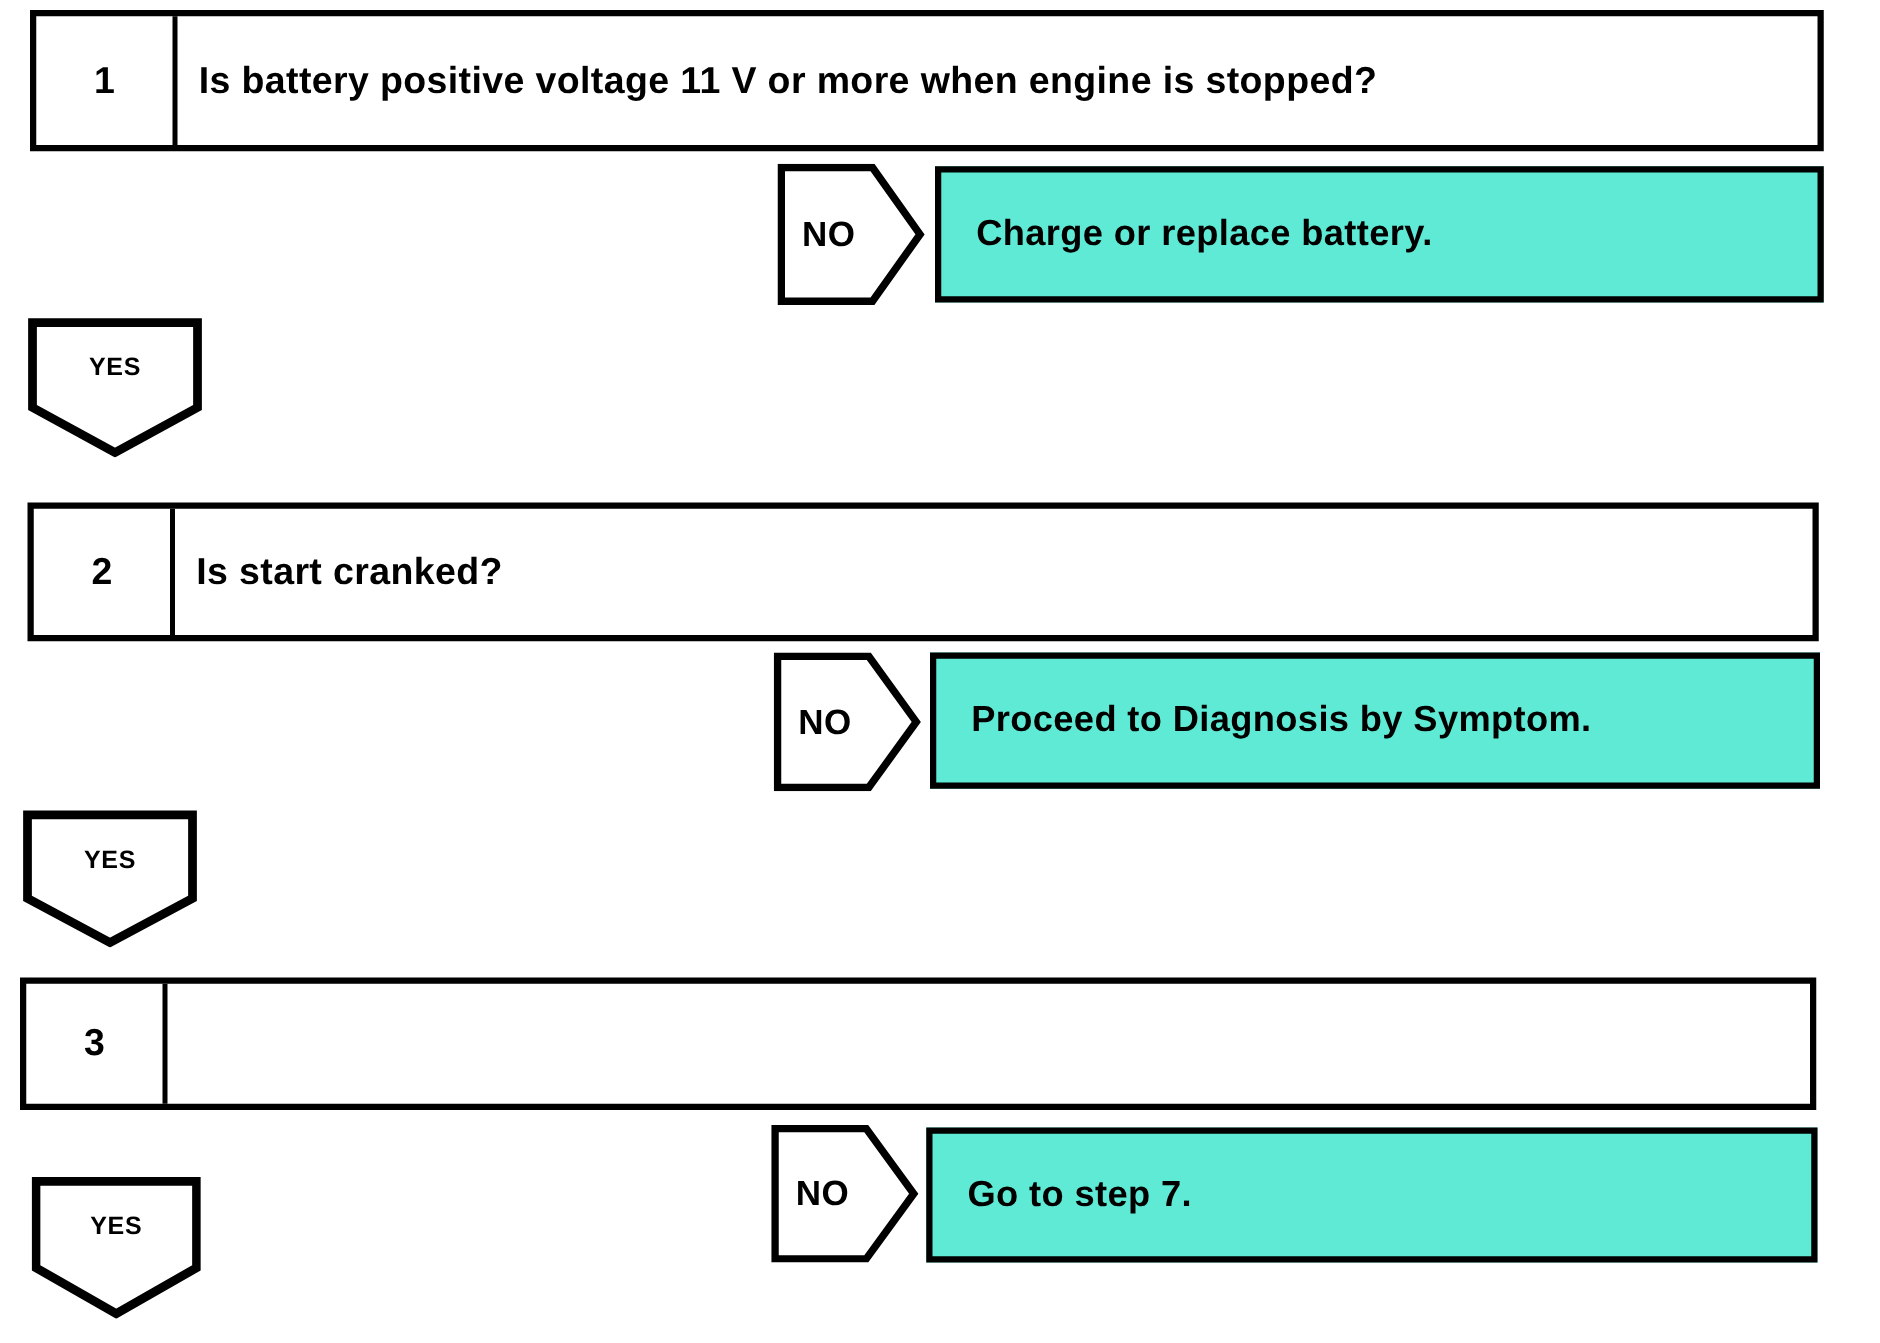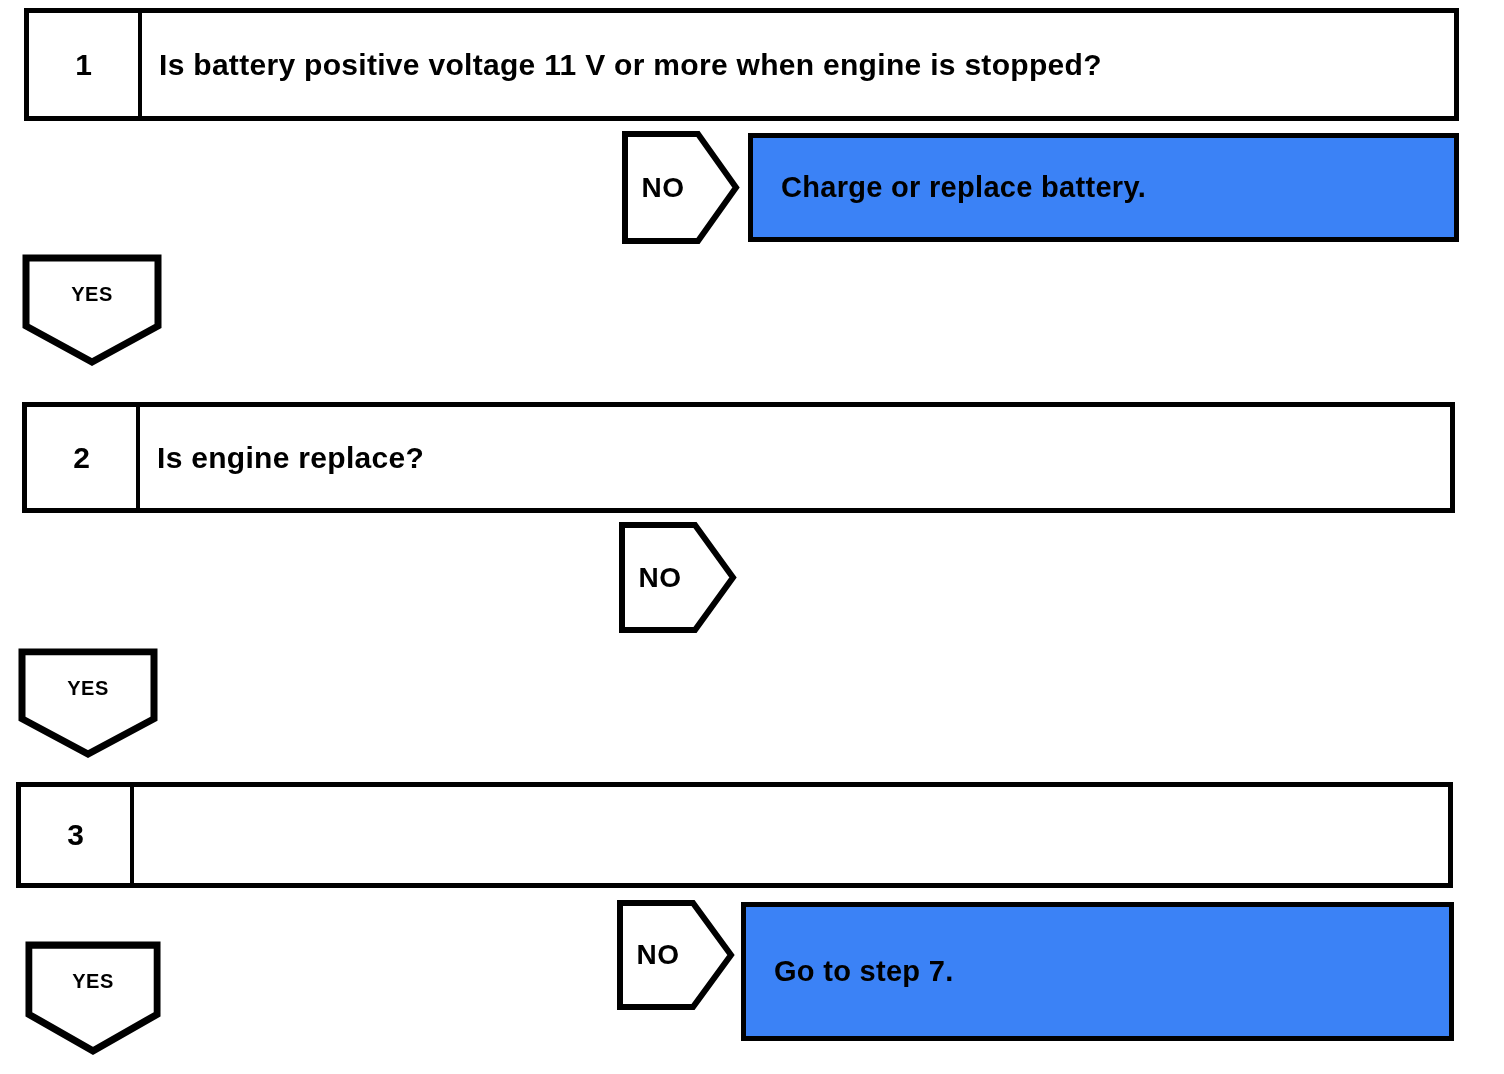--- a/index.html
+++ b/index.html
@@ -43,21 +43,21 @@
     padding-left: 17px;
     padding-right: 12px;
     font-size: 30px;
     letter-spacing: 0.3px;
   }
   
   .rbox {
     position: absolute;
     box-sizing: border-box;
     border: 5px solid #000;
-    background: #3b82f6;
+    background: #5eead4;
     display: flex;
     align-items: center;
     padding-left: 28px;
     padding-right: 12px;
     font-size: 29px;
     letter-spacing: 0.3px;
   }
   
   .tag {
     position: absolute;
@@ -97,21 +97,21 @@
 
   
   .qbox-2  { left: 22px;  top: 402px; width: 1433px; height: 111px; }
   .no-2    { left: 619px; top: 522px; width: 118px;  height: 111px; }
   .rbox-2  { left: 744px; top: 522px; width: 712px;  height: 109px; }
   .yes-2   { left: 18px;  top: 648px; width: 140px;  height: 110px; }
 
   
   .qbox-3  { left: 16px;  top: 782px; width: 1437px; height: 106px; }
   .no-3    { left: 617px; top: 900px; width: 118px;  height: 110px; }
-  .rbox-3  { left: 741px; top: 902px; width: 713px;  height: 139px; }
+  .rbox-3  { left: 741px; top: 902px; width: 713px;  height: 108px; }
   .yes-3   { left: 25px;  top: 941px; width: 136px;  height: 114px; }
 </style>
 </head>
 <body>
 
 <div class="canvas">
 
   <div class="qbox qbox-1">
     <div class="qnum">1</div>
     <div class="qtext">Is battery positive voltage 11 V or more when engine is stopped?</div>
@@ -130,30 +130,33 @@
 
   <div class="tag yes-1">
     <svg viewBox="0 0 140 112" preserveAspectRatio="none">
       <polygon points="4,4 136,4 136,72 70,108 4,72" fill="#ffffff" stroke="#000000" stroke-width="7"></polygon>
     </svg>
     <span class="yes-text">YES</span>
   </div>
 
   <div class="qbox qbox-2">
     <div class="qnum">2</div>
-    <div class="qtext">Is engine replace?</div>
+    <div class="qtext">Is start cranked?</div>
   </div>
 
   <div class="tag no-2">
     <svg viewBox="0 0 118 112" preserveAspectRatio="none">
       <polygon points="3,3 76,3 114,56 76,109 3,109" fill="#ffffff" stroke="#000000" stroke-width="6"></polygon>
     </svg>
     <span class="no-text">NO</span>
   </div>
 
+  <div class="rbox rbox-2">
+    <span>Proceed to Diagnosis by Symptom.</span>
+  </div>
 
   <div class="tag yes-2">
     <svg viewBox="0 0 140 112" preserveAspectRatio="none">
       <polygon points="4,4 136,4 136,72 70,108 4,72" fill="#ffffff" stroke="#000000" stroke-width="7"></polygon>
     </svg>
     <span class="yes-text">YES</span>
   </div>
 
   <div class="qbox qbox-3">
     <div class="qnum">3</div>

